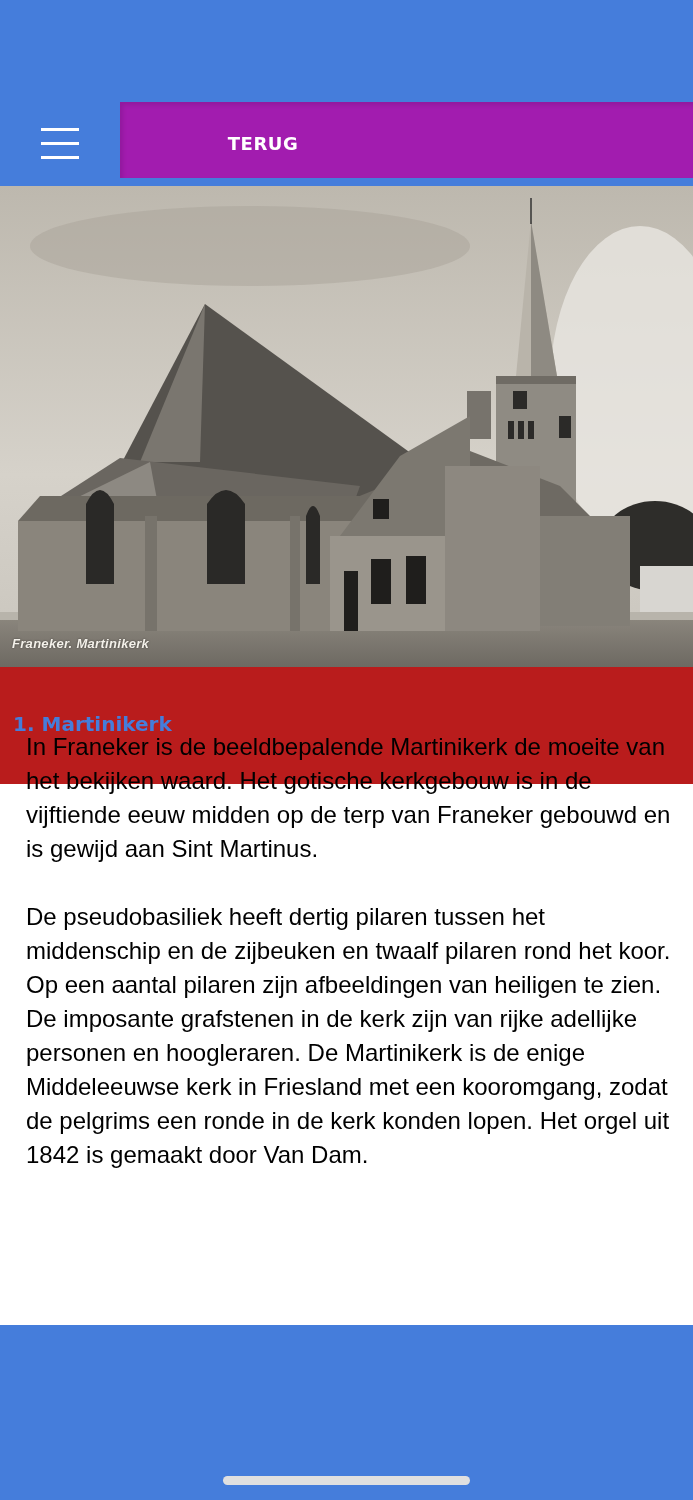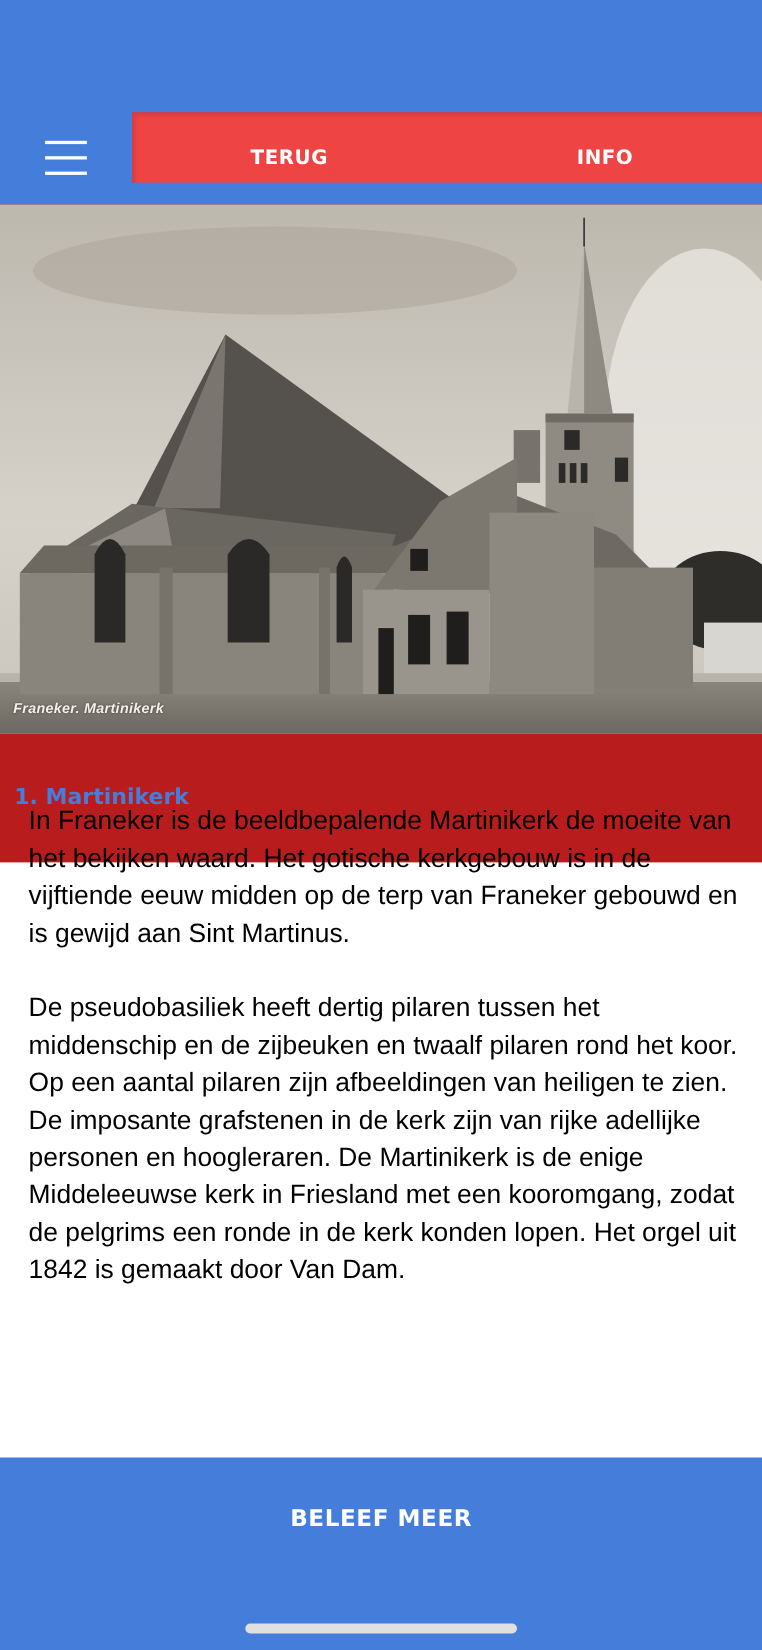--- a/index.html
+++ b/index.html
@@ -16,22 +16,22 @@
     position: absolute; left: 0; top: 102px; width: 120px; height: 84px;
     cursor: pointer;
   }
   .menu-btn .bar {
     position: absolute; left: 41px; width: 38px; height: 3px; background: #ffffff;
   }
   .menu-btn .b1 { top: 26px; }
   .menu-btn .b2 { top: 40px; }
   .menu-btn .b3 { top: 54px; }
   .nav-panel {
-    position: absolute; left: 120px; top: 102px; width: 573px; height: 64px;
-    background: #ef4444;
+    position: absolute; left: 120px; top: 102px; width: 573px; height: 76px;
+    background: #a21caf;
     box-shadow: inset 3px 3px 4px rgba(0,0,0,0.10);
   }
   .nav-link {
     position: absolute; top: 0; height: 84px; line-height: 84px;
     color: #ffffff; font-weight: bold; font-size: 18px; letter-spacing: 0.5px;
     text-align: center; cursor: pointer;
     font-family: "DejaVu Sans", sans-serif;
   }
   .nav-back { left: 60px; width: 166px; }
   .nav-info { left: 345px; width: 170px; }
@@ -78,21 +78,20 @@
 <body>
 
 <div class="header">
   <div class="menu-btn">
     <span class="bar b1"></span>
     <span class="bar b2"></span>
     <span class="bar b3"></span>
   </div>
   <div class="nav-panel">
     <div class="nav-link nav-back">TERUG</div>
-    <div class="nav-link nav-info">INFO</div>
   </div>
 </div>
 
 <div class="hero">
   <svg width="693" height="481" viewBox="0 0 693 481">
     <defs>
       <linearGradient id="sky" x1="0" y1="0" x2="0" y2="1">
         <stop offset="0" stop-color="#bdb8ae"></stop>
         <stop offset="0.6" stop-color="#d6d2ca"></stop>
         <stop offset="1" stop-color="#c9c5bd"></stop>
@@ -157,15 +156,14 @@
 </div>
 
 <div class="title">1. Martinikerk</div>
 
 <div class="content">
   <p>In Franeker is de beeldbepalende Martinikerk de moeite van het bekijken waard. Het gotische kerkgebouw is in de vijftiende eeuw midden op de terp van Franeker gebouwd en is gewijd aan Sint Martinus.</p>
   <p>De pseudobasiliek heeft dertig pilaren tussen het middenschip en de zijbeuken en twaalf pilaren rond het koor. Op een aantal pilaren zijn afbeeldingen van heiligen te zien. De imposante grafstenen in de kerk zijn van rijke adellijke personen en hoogleraren. De Martinikerk is de enige Middeleeuwse kerk in Friesland met een kooromgang, zodat de pelgrims een ronde in de kerk konden lopen. Het orgel uit 1842 is gemaakt door Van Dam.</p>
 </div>
 
 <div class="footer">
-  <div class="cta">BELEEF MEER</div>
   <div class="home-indicator"></div>
 </div>
 
 </body></html>

